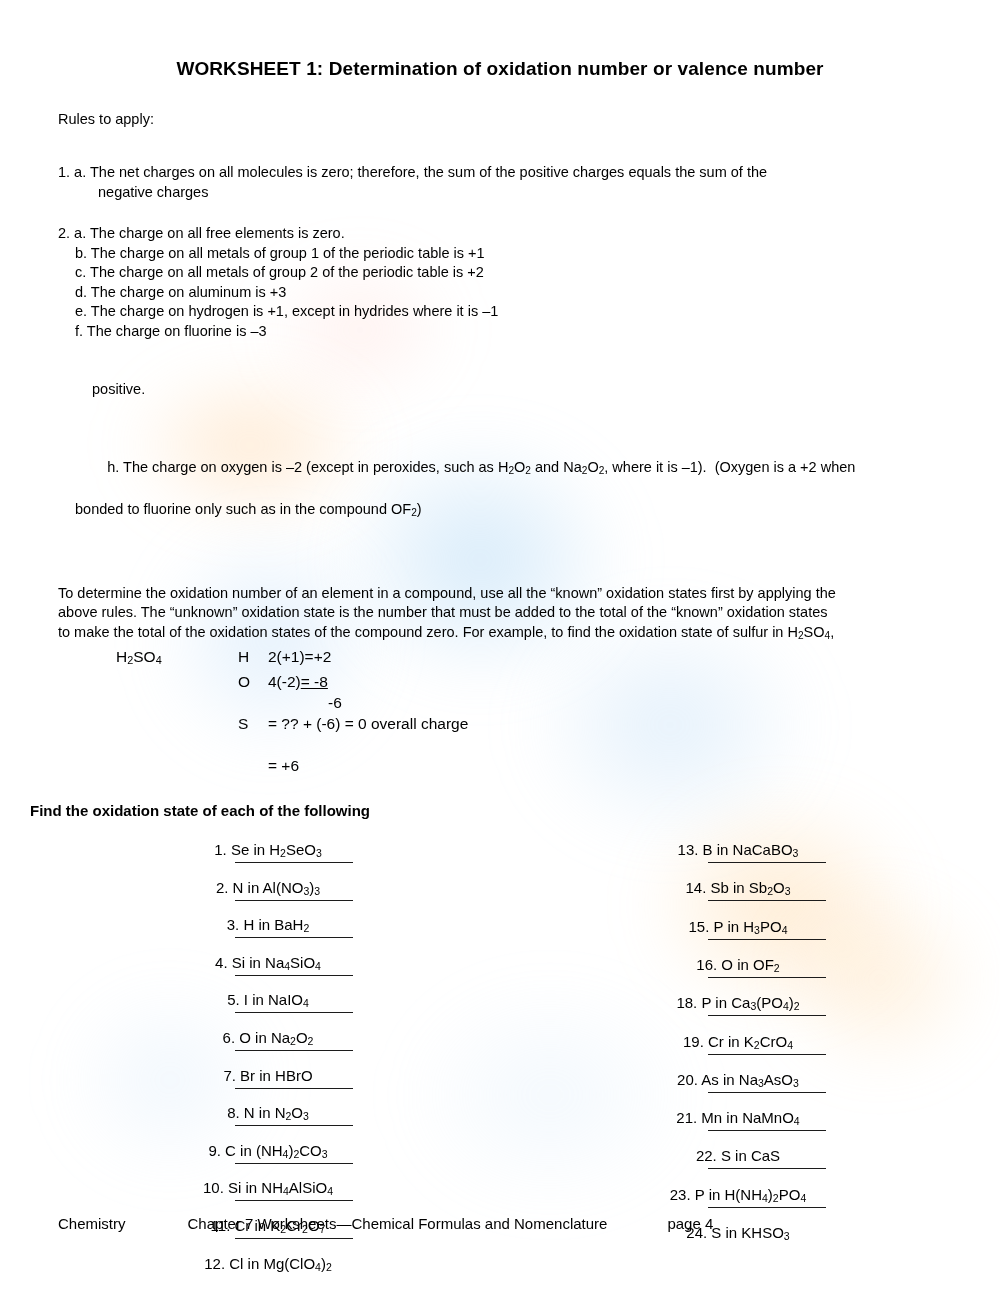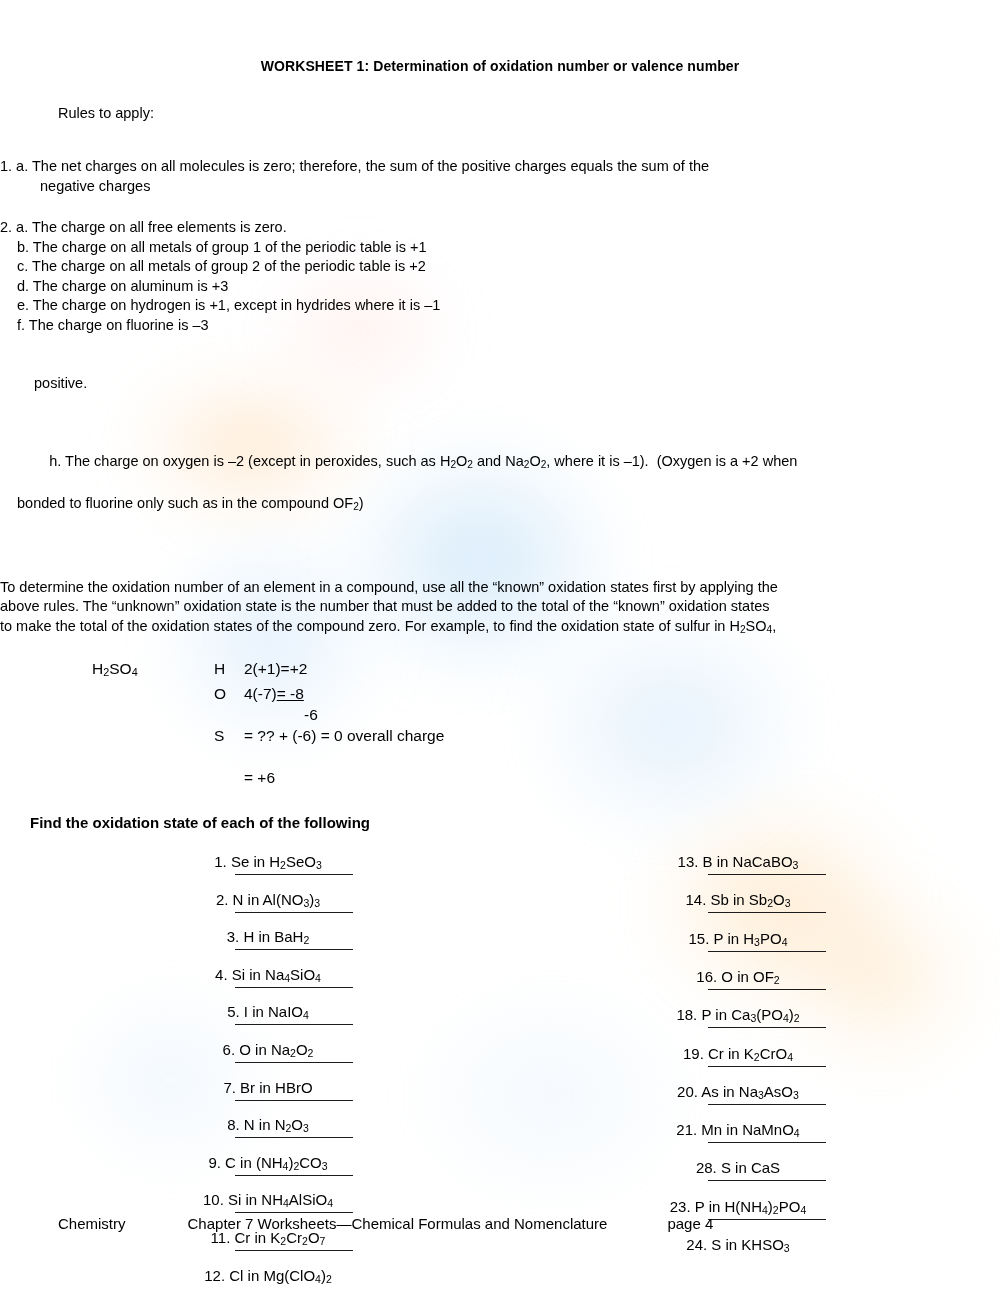--- a/index.html
+++ b/index.html
@@ -46,37 +46,38 @@
 
   .page {
     position: relative;
     z-index: 1;
     padding: 0;
   }
 
   
   .doc-title {
     text-align: center;
-    font-size: 14px;
+    font-size: 19px;
     font-weight: bold;
     margin: 0;
     padding-top: 58px;
     letter-spacing: 0.1px;
   }
 
   
   .rules-heading {
     font-weight: normal;
     font-size: 14.5px;
     margin: 0;
     padding-top: 31px;
     padding-left: 58px;
   }
 
   .block {
+    padding-left: 58px;
     padding-right: 55px;
     font-size: 14.5px;
     line-height: 19.5px;
     margin-top: 36px;
   }
 
   .rule-group { margin-top: 22px; }
   .rule-group-2 { margin-top: 22px; }
 
   .rule-line { white-space: pre-wrap; }
@@ -90,22 +91,21 @@
   .para {
     margin-top: 22px;
     text-align: left;
   }
 
   sub { font-size: 0.70em; vertical-align: -0.22em; }
 
   
   .example {
     position: relative;
-    margin-top: 18px;
-    padding-left: 92px;
+    padding-left: 116px;
     font-size: 15.5px;
     line-height: 21px;
   }
   .ex-row { display: flex; }
   .ex-formula { width: 122px; flex: 0 0 122px; }
   .ex-sym { width: 30px; flex: 0 0 30px; }
   .ex-val { white-space: pre; }
   .ex-underline { text-decoration: underline; }
   .ex-sum { padding-left: 60px; }
   .ex-gap { height: 21px; }
@@ -216,21 +216,21 @@
 
   <div class="example">
     <div class="ex-row">
       <div class="ex-formula"><span>H</span><sub>2</sub><span>SO</span><sub>4</sub></div>
       <div class="ex-sym">H</div>
       <div class="ex-val">2(+1)=+2</div>
     </div>
     <div class="ex-row">
       <div class="ex-formula"></div>
       <div class="ex-sym">O</div>
-      <div class="ex-val"><span>4(-7)</span><span class="ex-underline">= -8</span></div>
+      <div class="ex-val"><span>4(-2)</span><span class="ex-underline">= -8</span></div>
     </div>
     <div class="ex-row">
       <div class="ex-formula"></div>
       <div class="ex-sym"></div>
       <div class="ex-val ex-sum">-6</div>
     </div>
     <div class="ex-row">
       <div class="ex-formula"></div>
       <div class="ex-sym">S</div>
       <div class="ex-val">= ?? + (-6) = 0 overall charge</div>
@@ -258,21 +258,21 @@
       </div>
     <div class="col col-right" id="col-right">
         <div class="q-item"><span class="q-text">13. B in NaCaBO<sub>3</sub></span><span class="q-line"></span></div>
         <div class="q-item"><span class="q-text">14. Sb in Sb<sub>2</sub>O<sub>3</sub></span><span class="q-line"></span></div>
         <div class="q-item"><span class="q-text">15. P in H<sub>3</sub>PO<sub>4</sub></span><span class="q-line"></span></div>
         <div class="q-item"><span class="q-text">16. O in OF<sub>2</sub></span><span class="q-line"></span></div>
         <div class="q-item"><span class="q-text">18. P in Ca<sub>3</sub>(PO<sub>4</sub>)<sub>2</sub></span><span class="q-line"></span></div>
         <div class="q-item"><span class="q-text">19. Cr in K<sub>2</sub>CrO<sub>4</sub></span><span class="q-line"></span></div>
         <div class="q-item"><span class="q-text">20. As in Na<sub>3</sub>AsO<sub>3</sub></span><span class="q-line"></span></div>
         <div class="q-item"><span class="q-text">21. Mn in NaMnO<sub>4</sub></span><span class="q-line"></span></div>
-        <div class="q-item"><span class="q-text">28. S in CaS</span><span class="q-line"></span></div>
+        <div class="q-item"><span class="q-text">22. S in CaS</span><span class="q-line"></span></div>
         <div class="q-item"><span class="q-text">23. P in H(NH<sub>4</sub>)<sub>2</sub>PO<sub>4</sub></span><span class="q-line"></span></div>
         <div class="q-item"><span class="q-text">24. S in KHSO<sub>3</sub></span></div>
       </div>
   </div>
 
   <div class="footer"><span>Chemistry</span><span class="f-sep1"></span><span>Chapter 7 Worksheets—Chemical Formulas and Nomenclature</span><span class="f-sep2"></span><span>page 4</span></div>
 
 </div>
 
 </body></html>

